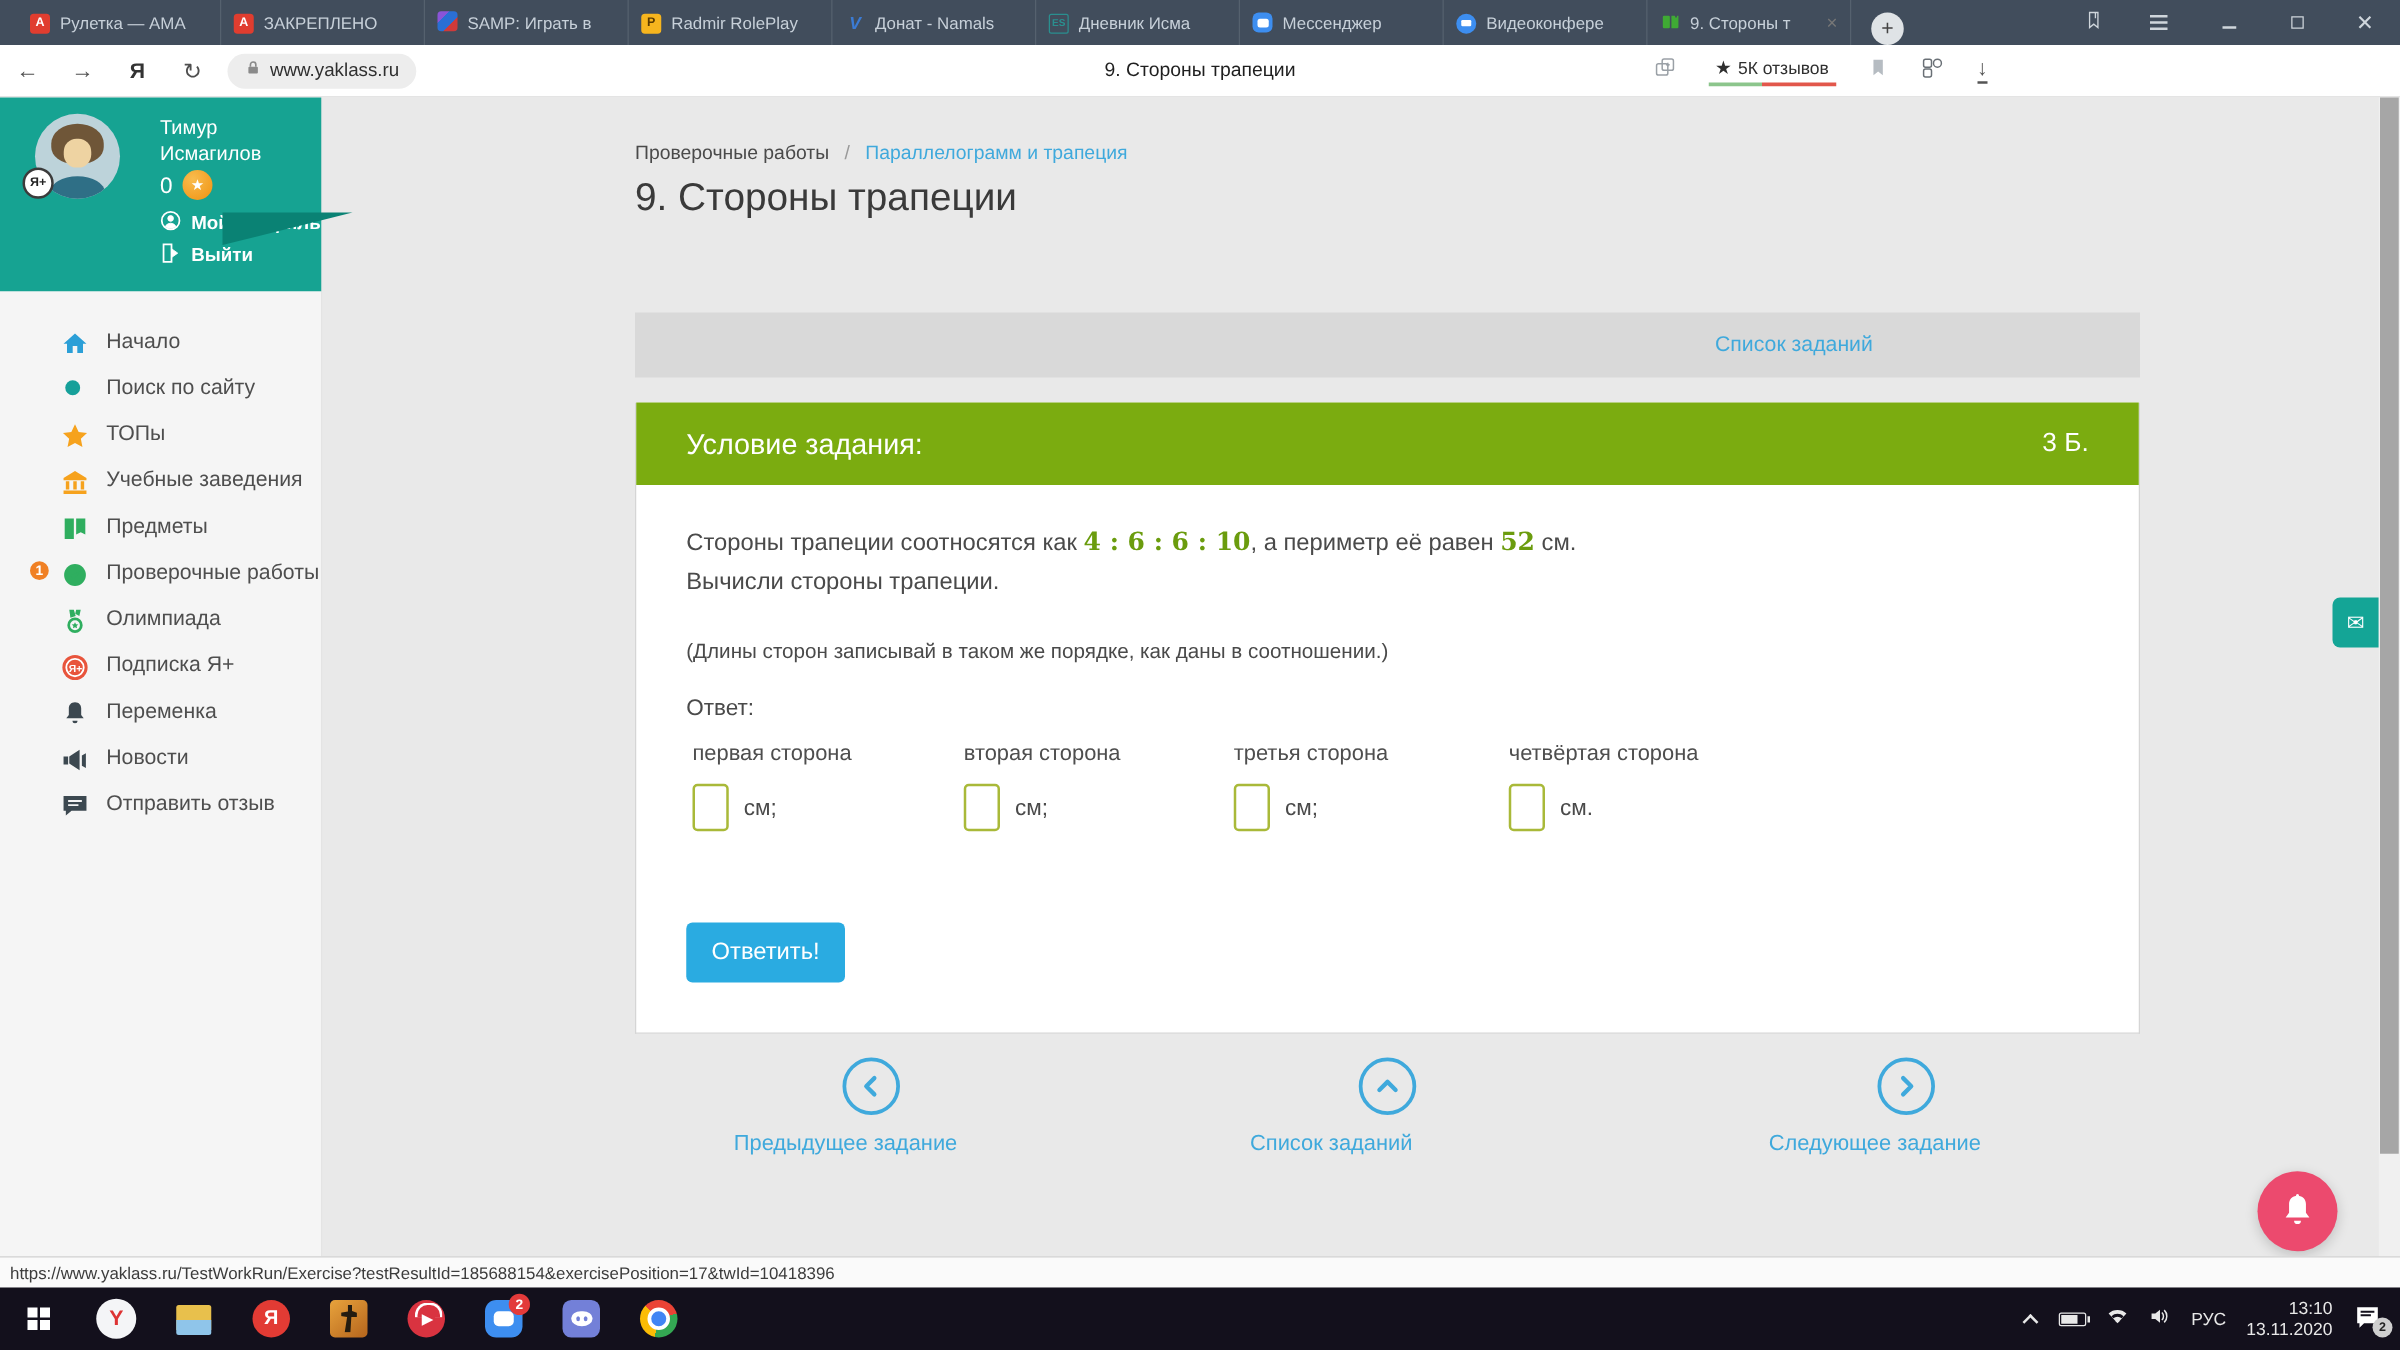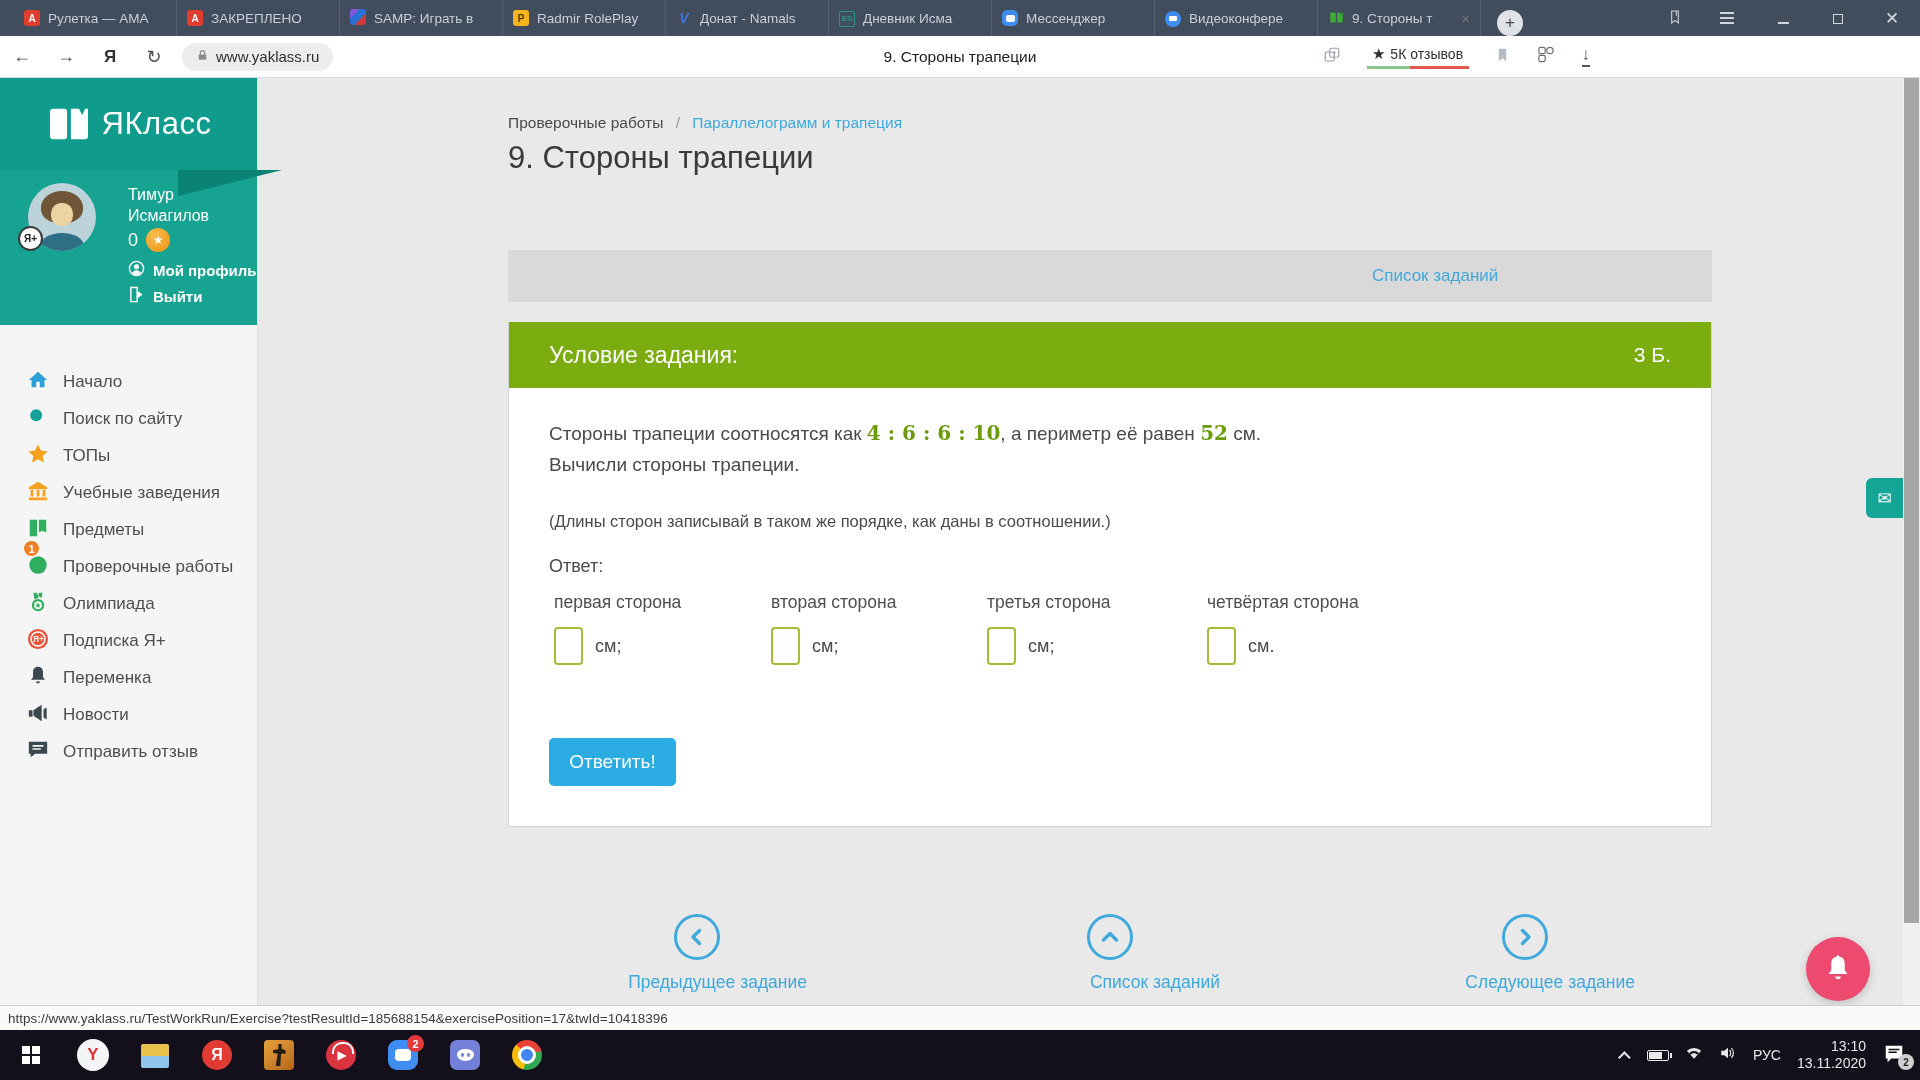--- a/index.html
+++ b/index.html
@@ -68,21 +68,21 @@
   .plusbadge{position:absolute;left:18px;top:56px;width:25px;height:25px;border-radius:50%;background:#fff;border:2px solid #3b3b3b;color:#222;font-size:10px;font-weight:bold;display:flex;align-items:center;justify-content:center;z-index:2}
   .uname{position:absolute;left:128px;top:14px;font-size:16px;line-height:21px}
   .upoints{position:absolute;left:128px;top:58px;display:flex;align-items:center;gap:8px;font-size:18px}
   .starbadge{width:24px;height:24px;border-radius:50%;background:radial-gradient(circle at 35% 30%,#f9bc4e,#ef9210);display:flex;align-items:center;justify-content:center;color:#fff;font-size:12px}
   .starbadge::before{content:"★"}
   .ulink{position:absolute;left:128px;display:flex;align-items:center;gap:8px;font-size:15px;font-weight:bold;color:#fff}
   .ulink svg{width:17px;height:17px;fill:#fff;stroke:#fff}
   .ulink.profile{top:90px}
   .ulink.logout{top:116px}
   .side-menu{padding-top:30px}
-  .mitem{height:37px;display:flex;align-items:flex-end;padding-left:26px;position:relative;font-size:17px;color:#4e4e4e}
+  .mitem{height:37px;display:flex;align-items:flex-start;padding-left:48px;position:relative;font-size:17px;color:#4e4e4e}
   .micon{width:24px;height:24px;display:flex;align-items:center;justify-content:center;margin-right:13px}
   .micon svg{width:22px;height:22px;fill:currentColor;stroke:none}
   .mbadge{position:absolute;left:22px;top:-1px;width:19px;height:19px;border-radius:50%;background:#f08024;color:#fff;font-size:11px;font-weight:bold;display:flex;align-items:center;justify-content:center;z-index:2;border:2px solid #f5f5f5}
 
   
   .main{position:absolute;left:258px;top:78px;width:1645px;height:952px;background:#e9e9e9}
   .crumbs{position:absolute;left:250px;top:36px;font-size:15.5px;color:#4a4a4a}
   .crumbs .sep{color:#9a9a9a;margin:0 8px}
   .crumbs .link{color:var(--link-blue,#3fa9dc)}
   .h1{position:absolute;left:250px;top:62px;font-size:31px;color:#3a3a3a}
@@ -102,21 +102,21 @@
   .fgroup{position:absolute;top:204px;font-size:17.5px;color:#4e4e4e}
   .answers .fgroup:nth-of-type(1){left:45px}
   .answers .fgroup:nth-of-type(2){left:262px}
   .answers .fgroup:nth-of-type(3){left:478px}
   .answers .fgroup:nth-of-type(4){left:698px}
   .frow{display:flex;align-items:center;gap:12px;margin-top:14px}
   .fbox{width:29px;height:38px;border:2px solid var(--olive,#a9b939);border-radius:4px;background:#fff;position:relative}
   .funit{font-size:18px;color:#4a4a4a}
   .submit{position:absolute;left:40px;top:350px;width:127px;height:48px;background:var(--btn-blue,#2aabe1);border-radius:5px;color:#fff;font-size:19px;display:flex;align-items:center;justify-content:center}
 
-  .bitem{position:absolute;top:836px;width:220px;text-align:right;color:var(--link-blue,#3aa7d9)}
+  .bitem{position:absolute;top:768px;width:220px;text-align:left;color:var(--link-blue,#3aa7d9)}
   .bnav .bitem:nth-of-type(1){left:329px}
   .bnav .bitem:nth-of-type(2){left:742px}
   .bnav .bitem:nth-of-type(3){left:1157px}
   .bcircle{width:46px;height:46px;border:3px solid var(--link-blue,#3aa7d9);border-radius:50%;margin:0 auto;display:flex;align-items:center;justify-content:center}
   .bcircle svg{width:24px;height:24px;fill:none;stroke:currentColor;stroke-width:3.4;stroke-linecap:round;stroke-linejoin:round}
   .blabel{margin-top:12px;font-size:17.5px}
 
   .mailtab{position:absolute;right:0;top:400px;width:37px;height:40px;background:#14a596;border-radius:6px 0 0 6px;color:#fff;font-size:17px;display:flex;align-items:center;justify-content:center}
   .mailtab::before{content:"✉"}
   .bellbtn{position:absolute;left:1548px;top:859px;width:64px;height:64px;border-radius:50%;background:var(--bell-pink,#ec4a6e);display:flex;align-items:center;justify-content:center;box-shadow:0 3px 10px rgba(0,0,0,.18)}
@@ -286,27 +286,20 @@
     <span class="ic-coll"><svg viewBox="0 0 24 24">
           <rect x="3" y="3" width="8" height="8" rx="2"></rect>
           <rect x="13" y="3" width="8" height="8" rx="4"></rect>
           <rect x="3" y="13" width="8" height="8" rx="2"></rect>
         </svg></span>
     <span class="ic-dl">↓</span>
   </div>
 </div>
 
 <div class="sidebar">
-  <div class="side-logo">
-    <svg viewBox="0 0 24 20">
-        <rect x="2" y="2" width="9" height="16" rx="1.6"></rect>
-        <path d="M13 2h4.3l1.6 3.2L20.5 2H22v14.4a1.6 1.6 0 0 1-1.6 1.6H13z"></path>
-      </svg>
-    <span class="logo-text">ЯКласс</span>
-  </div>
   <div class="fold"></div>
   <div class="side-user">
     <div class="avatar">
         <i class="hair"></i>
         <i class="face"></i>
         <i class="body"></i>
       </div>
     <div class="plusbadge">Я+</div>
     <div class="uname">
       <div>Тимур</div>

